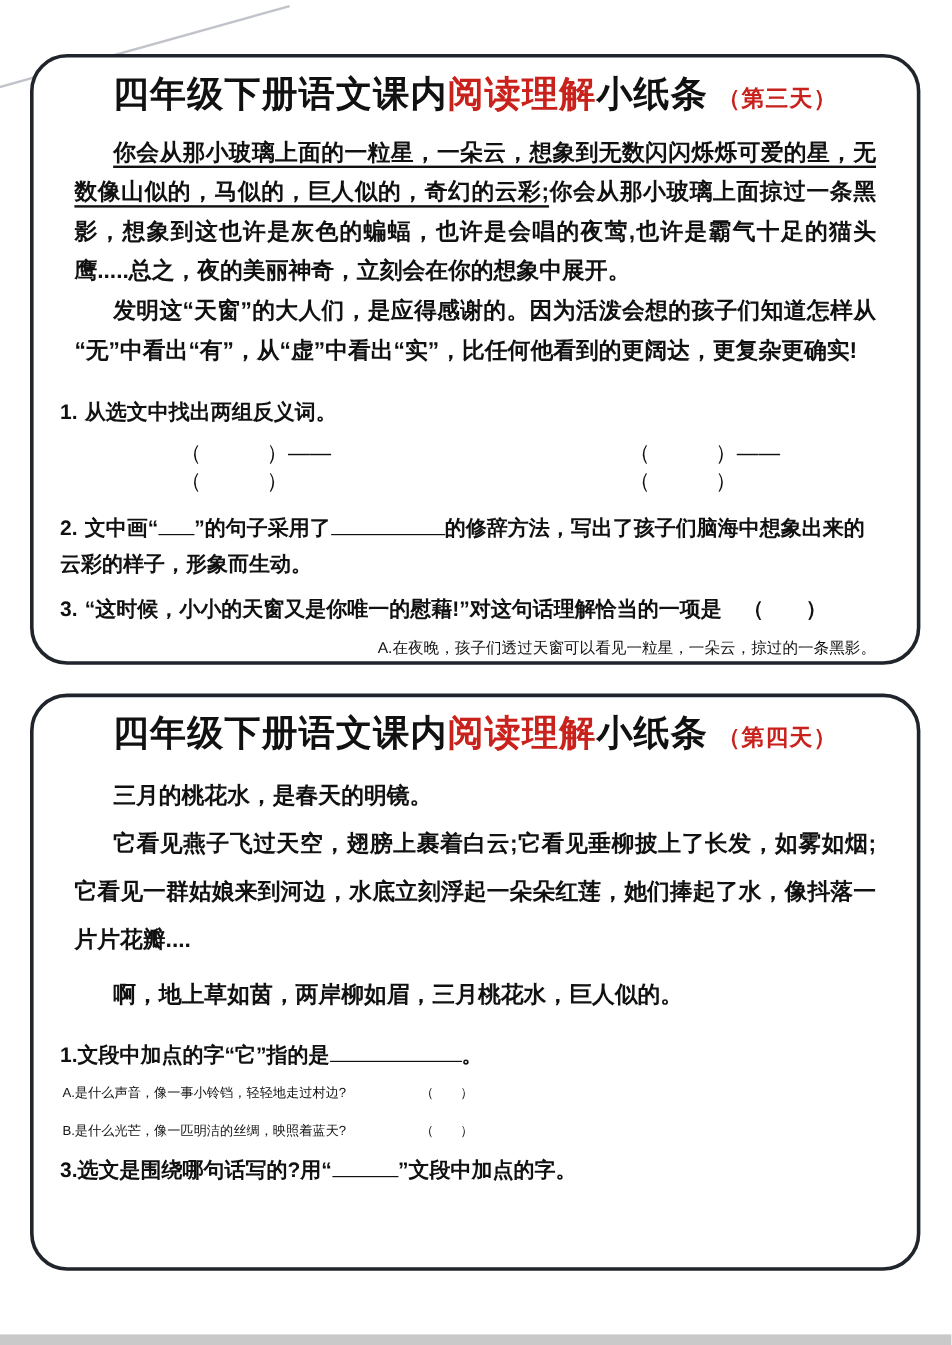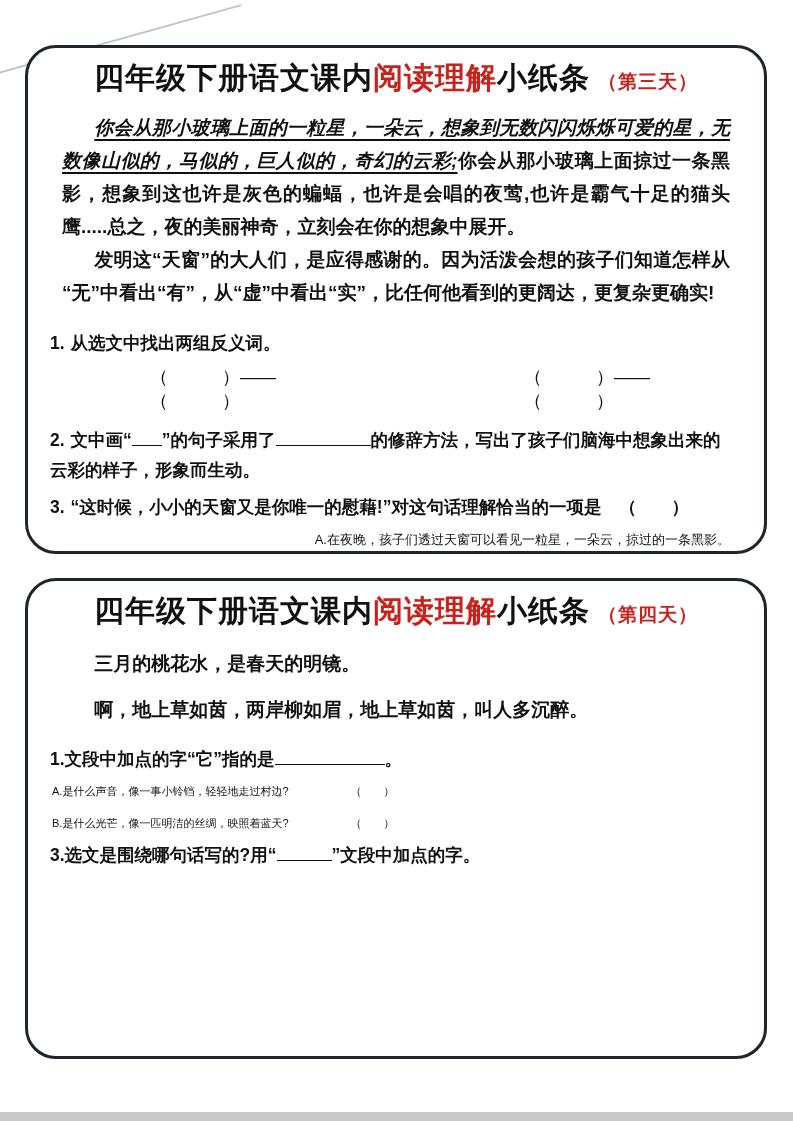--- a/index.html
+++ b/index.html
@@ -26,21 +26,21 @@
   .title{
     text-align:center;font-size:30px;font-weight:700;letter-spacing:1px;
     margin:4px 0 12px;white-space:nowrap;
   }
   .red{color:#c9211c;}
   .title .day{font-size:19px;margin-left:8px;font-weight:700;}
   .passage{
     font-size:19px;font-weight:700;margin:0;text-align:justify;
     text-indent:1.7em;line-height:33px;
   }
-  .u{text-decoration:underline;text-underline-offset:5px;text-decoration-thickness:1.5px;font-style:italic;}
+  .u{text-decoration:underline;text-underline-offset:5px;text-decoration-thickness:1.5px;}
   .box2 .passage{line-height:40px;}
   .p3{margin-top:6px;}
   .q{font-size:17.5px;font-weight:700;line-height:24px;margin-left:-12px;}
   .qnum{margin-right:6px;font-weight:700;}
   .q1{margin-top:22px;}
   .pair-row{
     margin-top:10px;padding-left:88px;display:flex;gap:168px;
     font-size:18px;font-weight:400;line-height:24px;
   }
   .q2{margin-top:12px;line-height:30px;}
@@ -91,21 +91,22 @@
   <div class="opt">A.在夜晚，孩子们透过天窗可以看见一粒星，一朵云，掠过的一条黑影。</div>
 
 </div>
 
 <div class="box box2">
   <div class="title">
     <span>四年级下册语文课内</span><span class="red">阅读理解</span><span>小纸条</span><span class="day red">（第四天）</span>
   </div>
 
   <p class="passage">三月的桃花水，是春天的明镜。</p>
-  <p class="passage p3">啊，地上草如茵，两岸柳如眉，地上草如茵，叫人多沉醉。</p>
+  <p class="passage">它看见燕子飞过天空，翅膀上裹着白云;它看见垂柳披上了长发，如雾如烟;它看见一群姑娘来到河边，水底立刻浮起一朵朵红莲，她们捧起了水，像抖落一片片花瓣....</p>
+  <p class="passage p3">啊，地上草如茵，两岸柳如眉，三月桃花水，巨人似的。</p>
 
   <div class="s2q s2q1">
     <span>1.</span><span>文段中加点的字“它”指的是</span><span class="blank w110"></span><span>。</span>
   </div>
 
   <div class="s2opt">
     <span>A.是什么声音，像一事小铃铛，轻轻地走过村边?</span><span class="paren">（　　）</span>
   </div>
   <div class="s2opt">
     <span>B.是什么光芒，像一匹明洁的丝绸，映照着蓝天?</span><span class="paren">（　　）</span>

